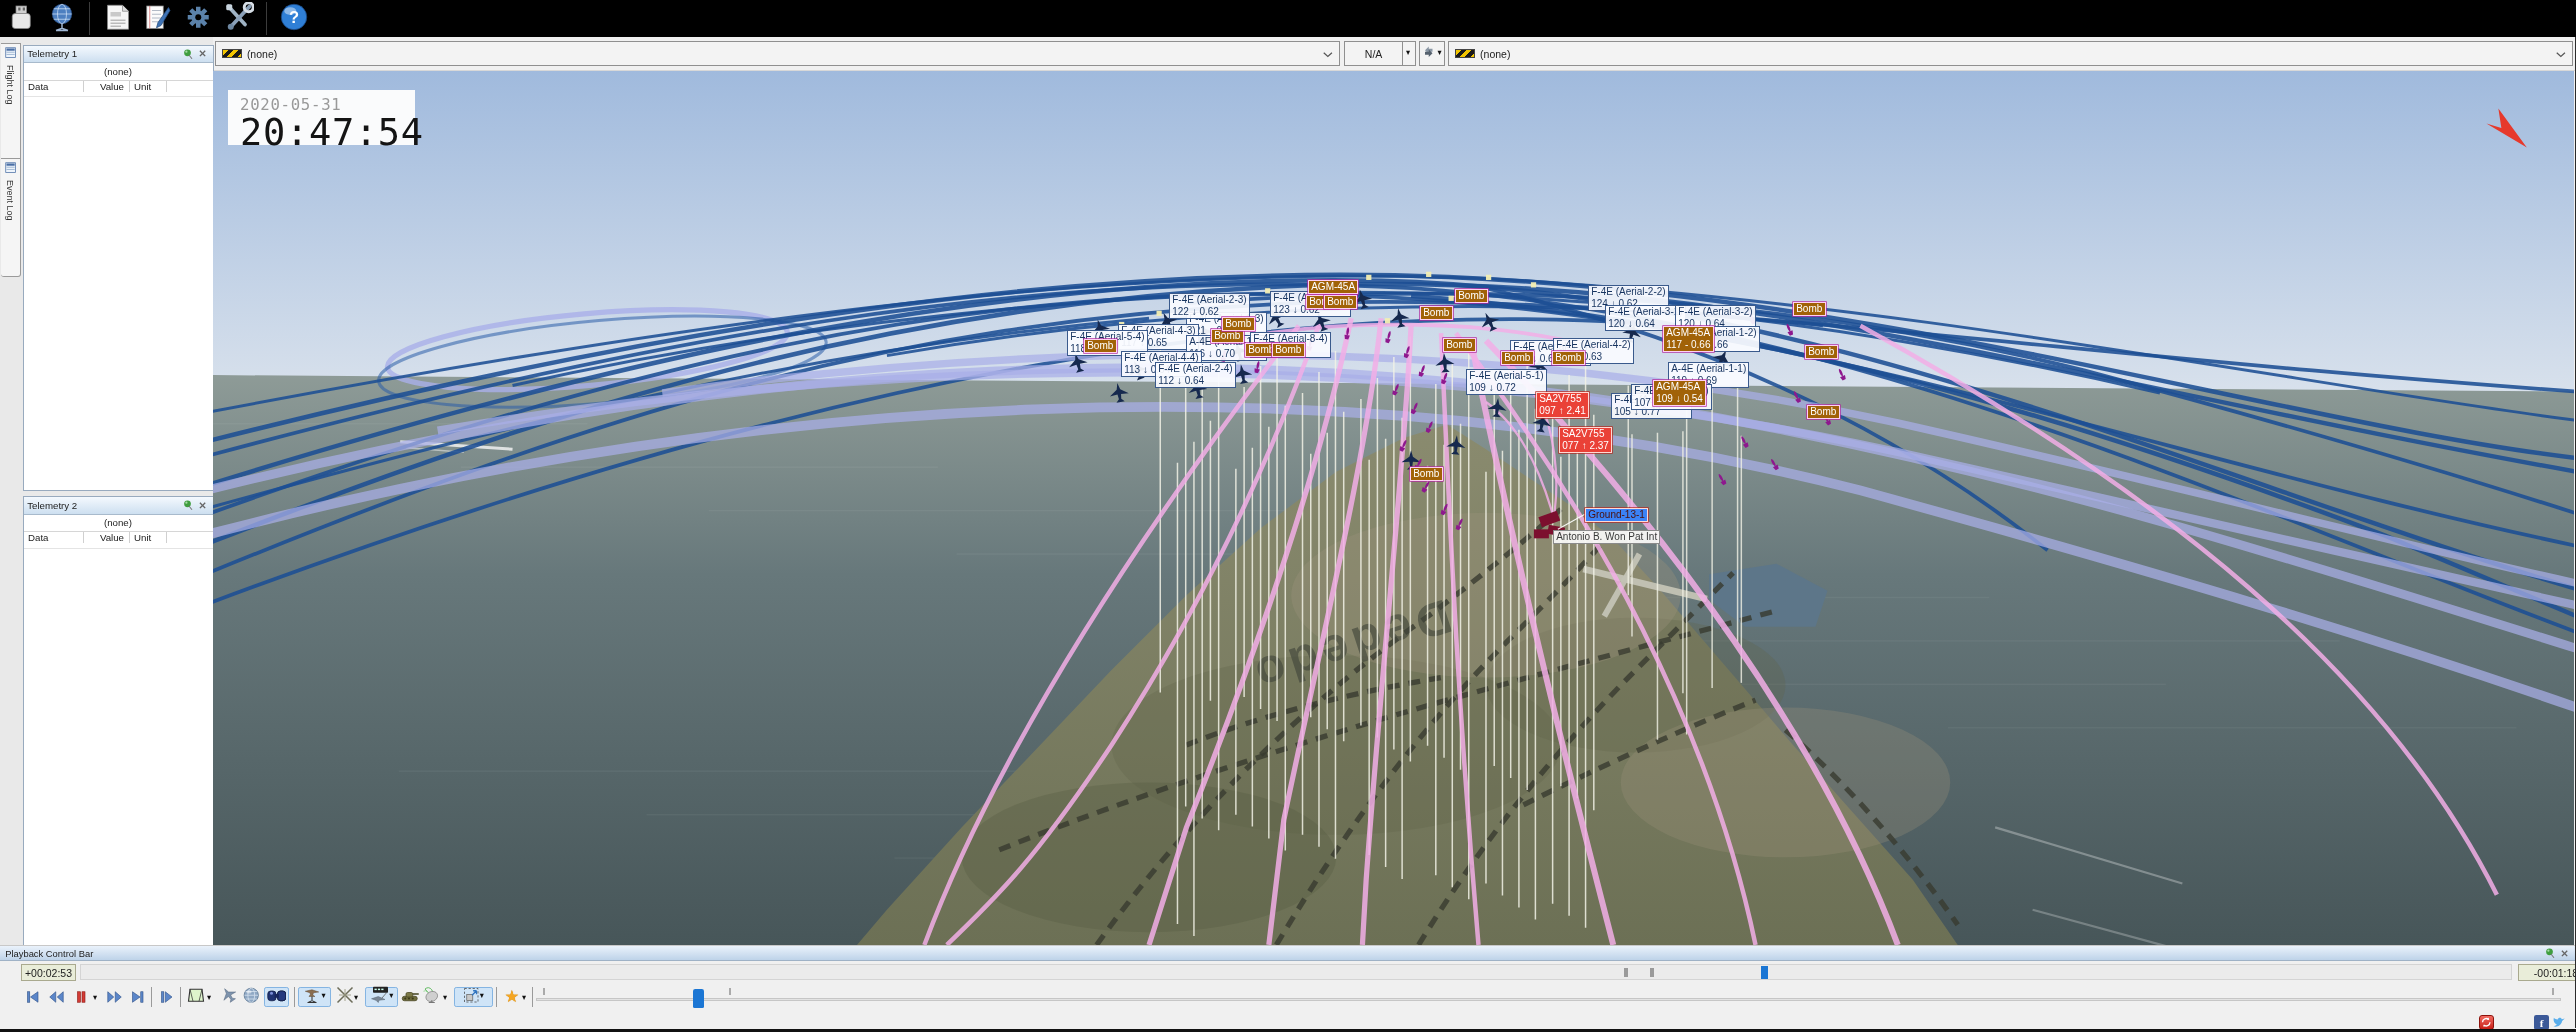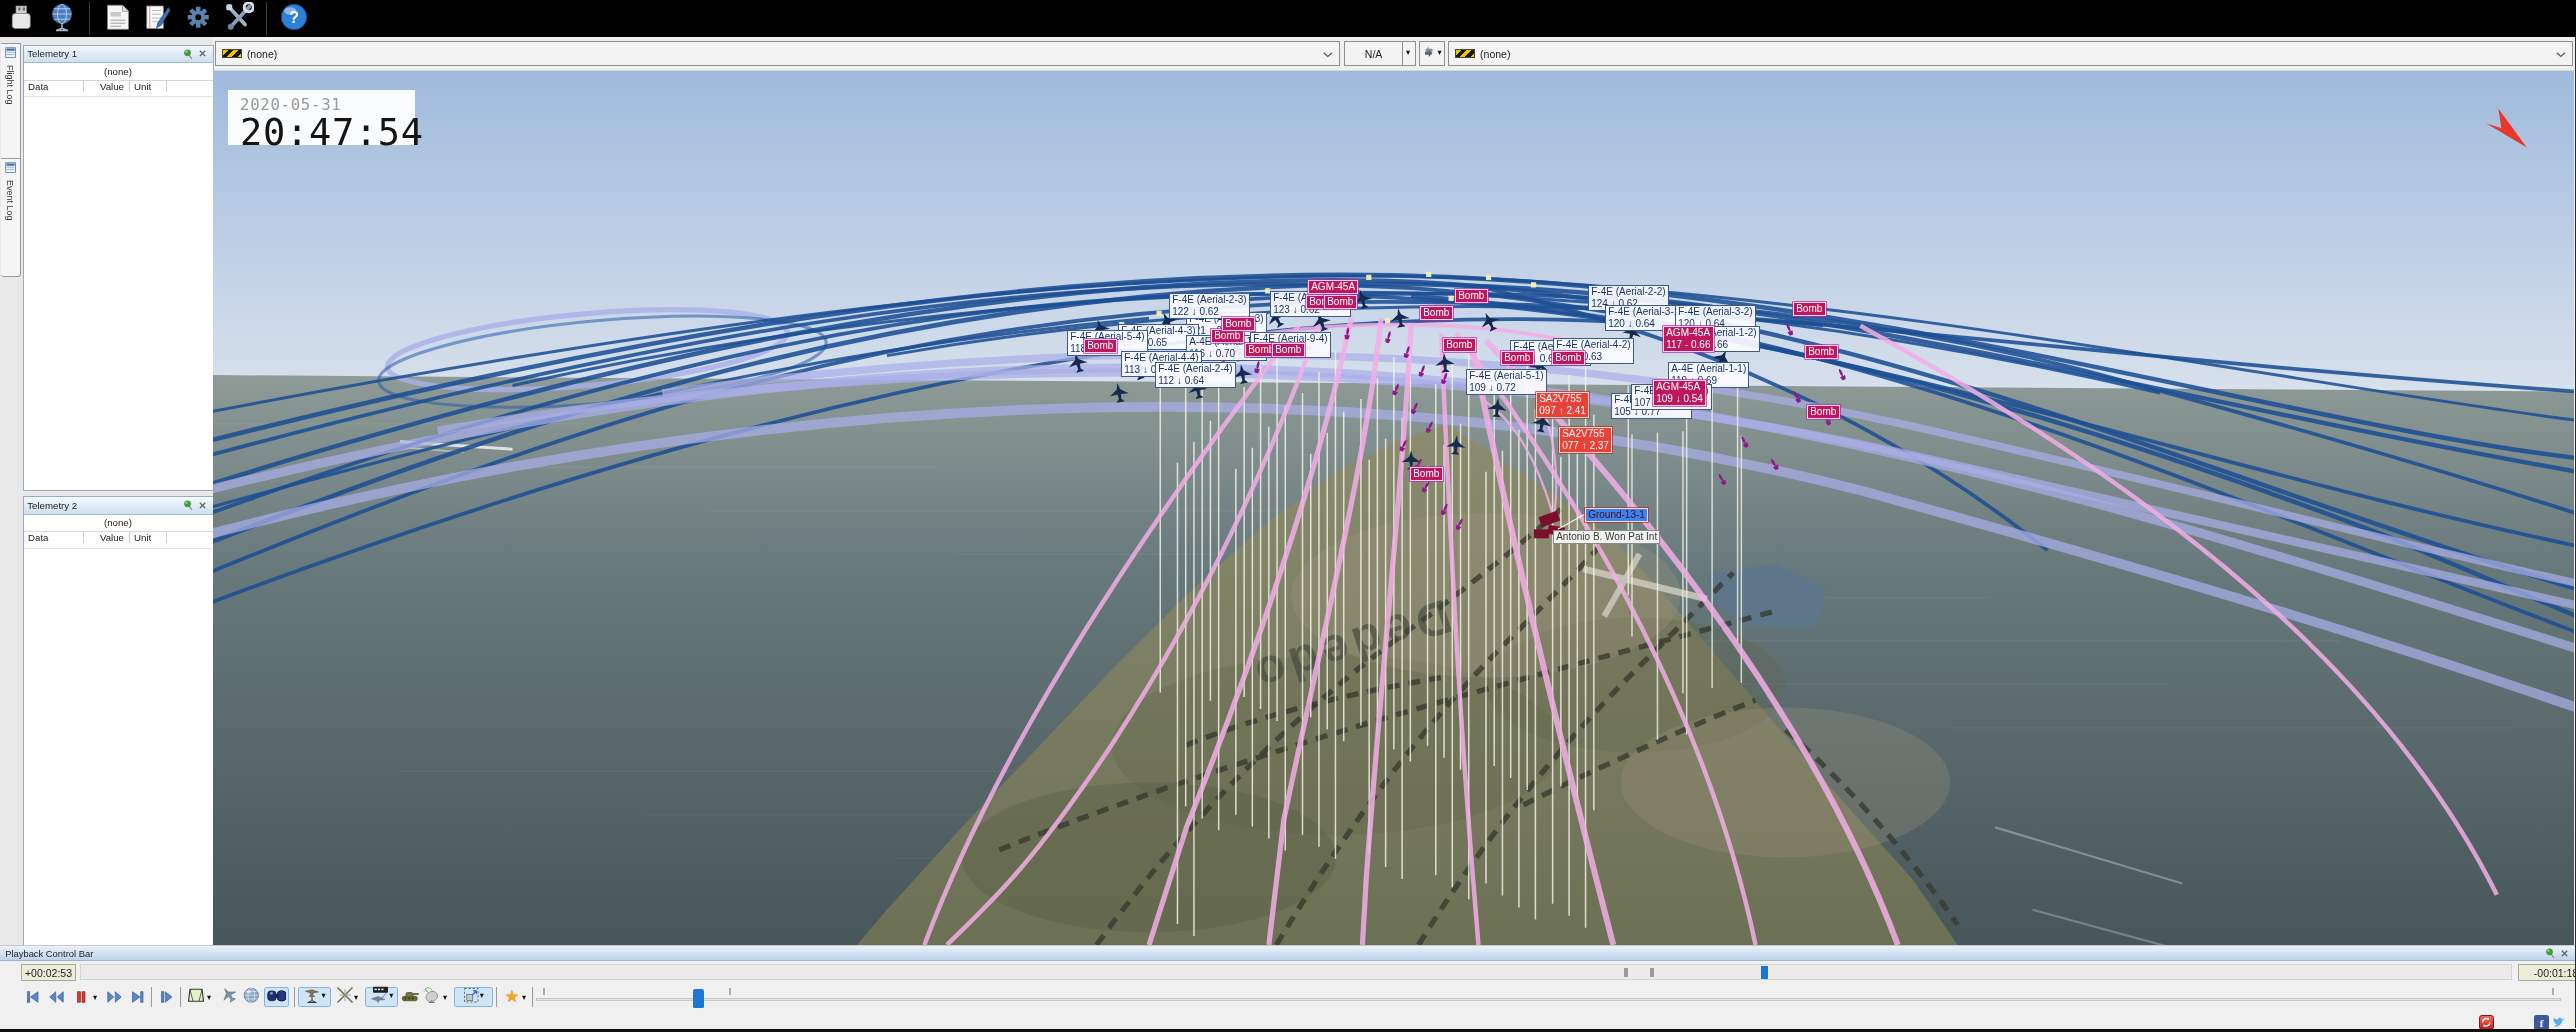--- a/index.html
+++ b/index.html
@@ -36,21 +36,21 @@
   .hdr-row span{padding:0 4.5px;box-sizing:border-box}
   .hdr-row .c1{width:60px;border-right:0.7px solid #d0d0d0}
   .hdr-row .c2{width:46px;text-align:right;border-right:0.7px solid #d0d0d0}
   .hdr-row .c3{width:37px;border-right:0.7px solid #d0d0d0}
   
   #viewport{position:absolute;left:213px;top:71px;width:2361px;height:874px;overflow:hidden;background:#a7bedf;}
   #scene-svg{position:absolute;left:0;top:0;}
   #labels{position:absolute;left:0;top:0;width:100%;height:100%;}
   .sl{position:absolute;white-space:nowrap;font-size:10px;line-height:12px;padding:0 2.2px;border:0.7px solid;}
   .sl.unit{background:rgba(250,251,255,.93);border-color:#3a5a8c;color:#16335f;}
-  .sl.weapon{background:#be185d;border-color:#ffd0f4;color:#fff;box-shadow:0 0 0 0.7px #b12a9e;}
+  .sl.weapon{background:#a16207;border-color:#ffd0f4;color:#fff;box-shadow:0 0 0 0.7px #b12a9e;}
   .sl.threat{background:#ea4137;border-color:#ffd9d4;color:#fff;box-shadow:0 0 0 0.7px #b42a22;}
   .sl.ground{background:#3b82f6;border-color:#ffd9d4;color:#4a100b;box-shadow:0 0 0 0.7px #b42a22;}
   .sl.poi{background:rgba(248,248,246,.95);border-color:#8a8a8a;color:#3a3a3a;}
   #clock-box{position:absolute;left:15px;top:19px;width:187px;height:55px;background:rgba(253,253,253,.96);
     font-family:"DejaVu Sans Mono",monospace;padding:4.5px 0 0 12px;box-sizing:border-box;}
   #clock-date{font-size:15.7px;color:#999;letter-spacing:0.7px;}
   #clock-time{font-size:37px;color:#141414;letter-spacing:0.7px;line-height:1.0;}
   
   #playback{position:absolute;left:0;top:945px;width:2576px;height:88px;background:#f0f0f0;border-top:0.7px solid #c8c8c8;box-sizing:border-box;}
   #pb-title{height:14.2px;background:linear-gradient(#eaf2fb,#bed3e9);border-bottom:0.7px solid #9fb2c6;
@@ -487,21 +487,21 @@
       </div>
       <div class="sl unit" style="left: 908px; top: 280px;">
         <div>F-4E (Aerial-4-4)</div>
         <div>113 ↓ 0.64</div>
       </div>
       <div class="sl unit" style="left: 942px; top: 291px;">
         <div>F-4E (Aerial-2-4)</div>
         <div>112 ↓ 0.64</div>
       </div>
       <div class="sl unit" style="left: 1037px; top: 261px;">
-        <div>F-4E (Aerial-9-4)</div>
+        <div>F-4E (Aerial-8-4)</div>
         <div>111 ↓ 0.66</div>
       </div>
       <div class="sl unit" style="left: 1057px; top: 220px;">
         <div>F-4E (Aerial-5-3)</div>
         <div>123 ↓ 0.62</div>
       </div>
       <div class="sl unit" style="left: 1331px; top: 214px; margin-left: 44px;">
         <div>F-4E (Aerial-2-2)</div>
         <div>124 ↓ 0.62</div>
       </div>

